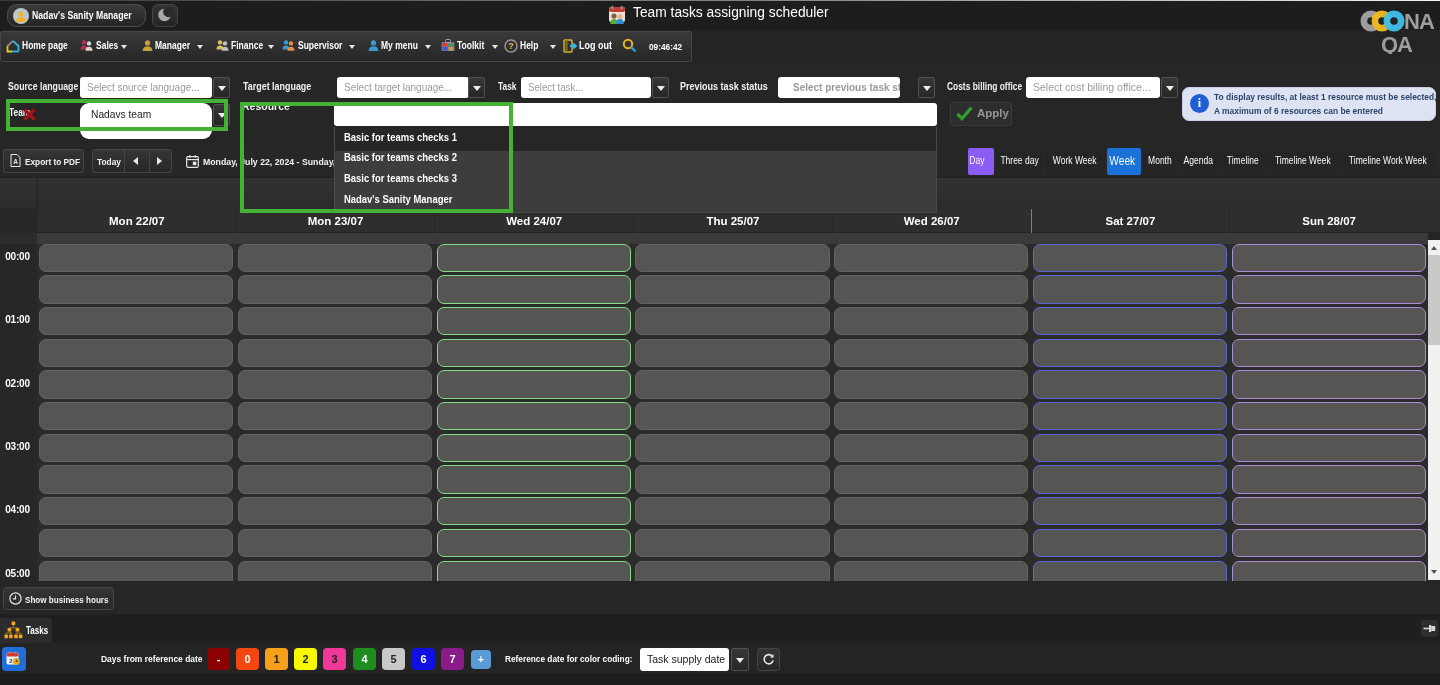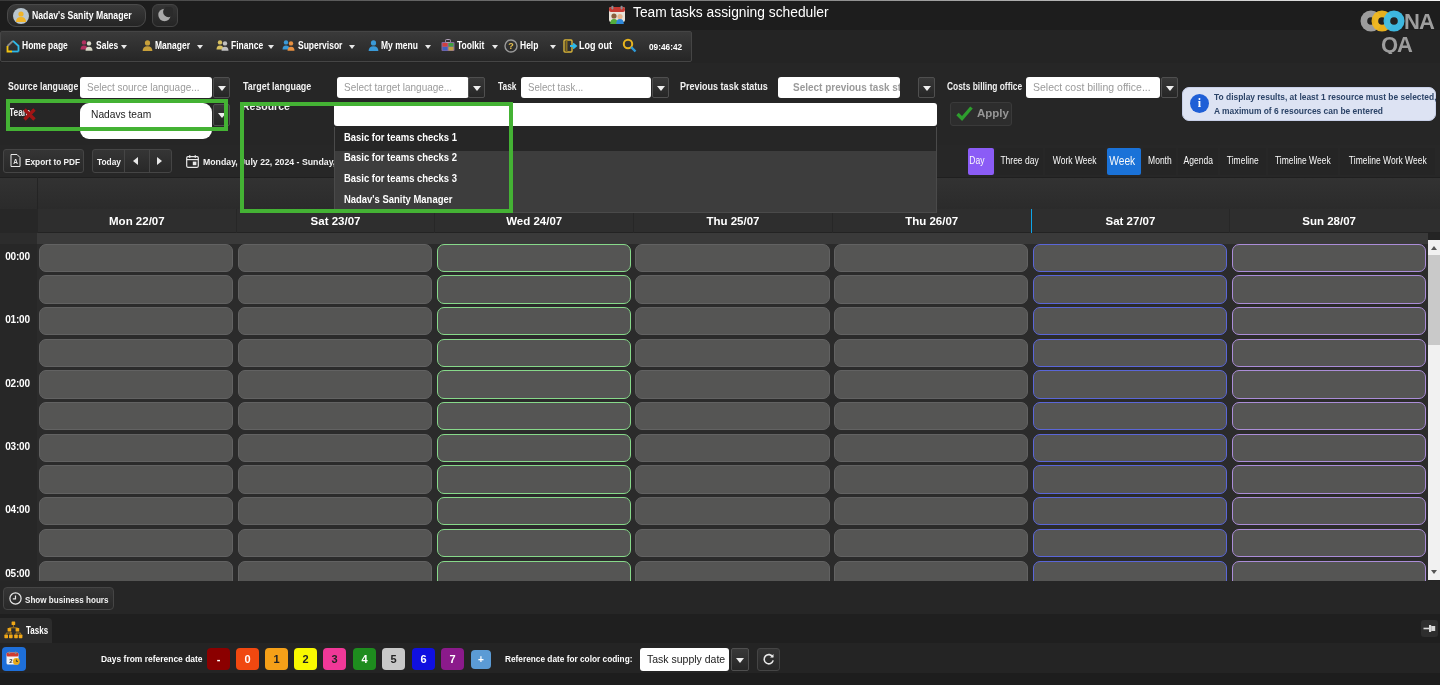--- a/index.html
+++ b/index.html
@@ -157,24 +157,24 @@
 <div class="abs" style="left:1182px;top:87px;width:254px;height:34px;background:#dde3f3;border-radius:7px;border:1px solid #c8d0e8"></div>
 <div class="abs" style="left:1190px;top:94px;width:19px;height:19px;background:#1f5fd6;border-radius:50%;color:#fff;font-size:12px;font-weight:bold;text-align:center;line-height:19px;font-family:Liberation Serif,serif">i</div>
 <div class="abs" style="left:1214px;top:91px;font-size:8.5px;color:#2c4468;line-height:13.5px;font-weight:600;white-space:nowrap"><span style="display:inline-block;transform:scaleX(0.99);transform-origin:0 50%;white-space:nowrap">To display results, at least <b>1</b> resource must be selected,</span><br><span style="display:inline-block;transform:scaleX(0.99);transform-origin:0 50%;white-space:nowrap">A maximum of <b>6</b> resources can be entered</span></div>
 <div class="abs" style="left:0;top:145px;width:1440px;height:32px;background:#272727"></div>
 <div class="abs" style="left:0;top:177px;width:1440px;height:32px;background:linear-gradient(#323232,#2b2b2b);border-top:1px solid #1f1f1f"></div>
 <div class="abs" style="left:37px;top:177px;width:1px;height:32px;background:#242424"></div>
 <div class="abs" style="left:0;top:209px;width:1440px;height:24px;background:#2e2e2e;border-bottom:1px solid #232323"></div>
 <div class="abs" style="left:0;top:209px;width:37px;height:24px;background:#272727"></div>
 <div class="abs" style="left:37px;top:209px;width:1391px;height:24px">
       <div style="position:absolute;left:0.0px;top:0;width:198.7px;height:24px;line-height:24px;text-align:center;font-size:11.5px;font-weight:bold;color:#fff;border-left:1px solid #272727;box-sizing:border-box">Mon 22/07</div>
-<div style="position:absolute;left:198.7px;top:0;width:198.7px;height:24px;line-height:24px;text-align:center;font-size:11.5px;font-weight:bold;color:#fff;border-left:1px solid #272727;box-sizing:border-box">Sat 23/07</div>
+<div style="position:absolute;left:198.7px;top:0;width:198.7px;height:24px;line-height:24px;text-align:center;font-size:11.5px;font-weight:bold;color:#fff;border-left:1px solid #272727;box-sizing:border-box">Mon 23/07</div>
 <div style="position:absolute;left:397.4px;top:0;width:198.7px;height:24px;line-height:24px;text-align:center;font-size:11.5px;font-weight:bold;color:#fff;border-left:1px solid #272727;box-sizing:border-box">Wed 24/07</div>
 <div style="position:absolute;left:596.1px;top:0;width:198.7px;height:24px;line-height:24px;text-align:center;font-size:11.5px;font-weight:bold;color:#fff;border-left:1px solid #272727;box-sizing:border-box">Thu 25/07</div>
-<div style="position:absolute;left:794.9px;top:0;width:198.7px;height:24px;line-height:24px;text-align:center;font-size:11.5px;font-weight:bold;color:#fff;border-left:1px solid #272727;box-sizing:border-box">Thu 26/07</div>
+<div style="position:absolute;left:794.9px;top:0;width:198.7px;height:24px;line-height:24px;text-align:center;font-size:11.5px;font-weight:bold;color:#fff;border-left:1px solid #272727;box-sizing:border-box">Wed 26/07</div>
 <div style="position:absolute;left:993.6px;top:0;width:198.7px;height:24px;line-height:24px;text-align:center;font-size:11.5px;font-weight:bold;color:#fff;border-left:1px solid #0ea5e9;box-sizing:border-box">Sat 27/07</div>
 <div style="position:absolute;left:1192.3px;top:0;width:198.7px;height:24px;line-height:24px;text-align:center;font-size:11.5px;font-weight:bold;color:#fff;border-left:1px solid #272727;box-sizing:border-box">Sun 28/07</div>
     </div>
 <div class="abs" style="left:37px;top:233px;width:1391px;height:10.5px;background:#3a3a3a"></div>
 <div class="abs" style="left:0;top:233px;width:37px;height:10.5px;background:#2c2c2c"></div>
 <div class="abs" style="left:0;top:243.5px;width:1440px;height:337.5px;overflow:hidden">
       <div style="position:absolute;left:0;top:-243.5px;width:1440px;height:700px">
         <div style="position:absolute;left:0;top:243.5px;width:37px;height:337.5px;background:#272727"></div>
         <div style="position:absolute;left:37px;top:243.5px;width:1391px;height:337.5px;background:#2b2b2b"></div>
         <div style="position:absolute;left:39.2px;top:243.5px;width:194.3px;height:28.4px;background:#555554;border:1.0px solid #626262;border-radius:7px;box-sizing:border-box"></div>

